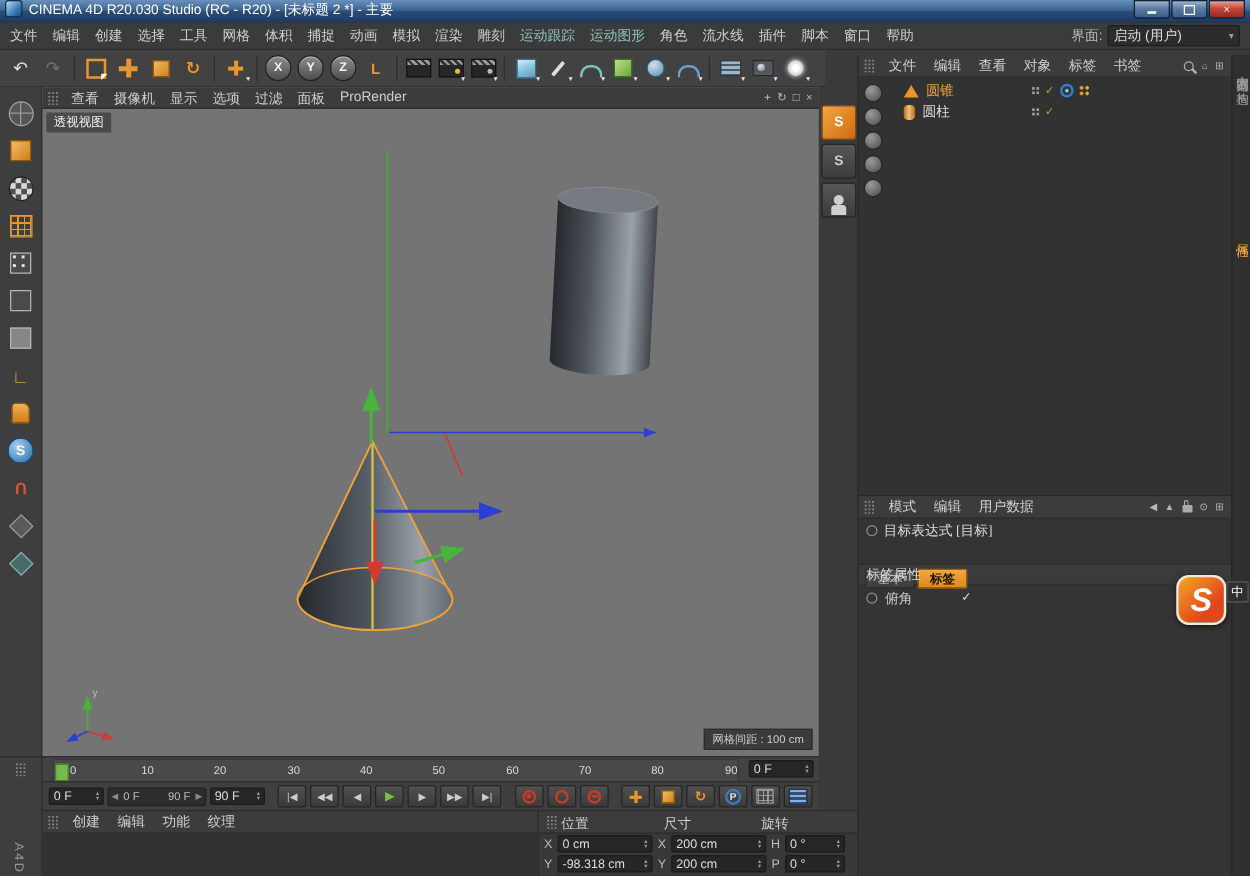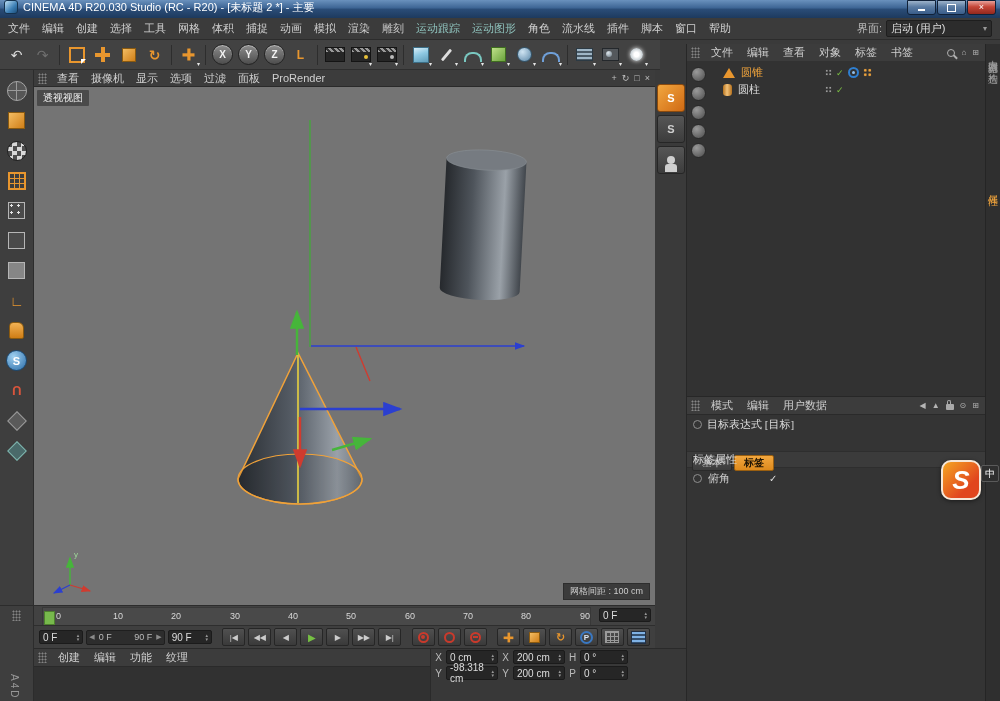--- a/index.html
+++ b/index.html
@@ -107,21 +107,21 @@
   .blstrip{left:0;top:605px;width:34px;height:96px;background:#3e3e3e;border-top:1px solid #2c2c2c;border-right:1px solid #2c2c2c;box-sizing:border-box;}
   .brand{position:absolute;left:9px;bottom:2px;writing-mode:vertical-rl;color:#979797;font-size:10px;letter-spacing:2px;}
   .panel-hd{height:17px;background:#3c3c3c;border-bottom:1px solid #2a2a2a;display:flex;align-items:center;font-size:11px;}
   .panel-hd>span{padding:2px 7px;color:#cfcfcf;}
   .matpanel{left:34px;top:648px;width:396px;height:53px;background:#313131;border-top:1px solid #2a2a2a;box-sizing:border-box;}
   .coordpanel{left:430px;top:648px;width:256px;height:53px;background:#383838;border-top:1px solid #2a2a2a;border-left:1px solid #2a2a2a;box-sizing:border-box;}
   .coordhead{height:17px;background:#3c3c3c;border-bottom:1px solid #2a2a2a;position:relative;}
   .coordhead span{position:absolute;top:2px;color:#cfcfcf;}
   .crow{display:flex;align-items:center;gap:3px;padding:1px 3px;}
   .clabel{width:9px;text-align:center;color:#bbb;font-size:10px;flex:none;}
-  .cfield{width:52px;flex:none;}
+  .cfield{width:76px;flex:none;}
   .cfield.rot{width:48px;}
   
   .dock{left:686px;top:44px;width:299px;height:657px;background:#343434;border-left:1px solid #272727;box-sizing:border-box;}
   .om{position:absolute;left:0;top:0;width:100%;height:352px;}
   .ombody{position:absolute;left:0;top:17px;right:0;bottom:0;background:#323232;}
   .omorb{width:13px;height:13px;border-radius:50%;background:radial-gradient(circle at 35% 30%,#9a9a9a,#4b4b4b);border:1px solid #2a2a2a;margin:4px auto;}
   .omstrip{position:absolute;left:2px;top:2px;width:18px;}
   .omrows{position:absolute;left:22px;top:3px;right:3px;}
   .omrow{height:17px;display:flex;align-items:center;position:relative;padding-left:14px;}
   .cone-ic{width:0;height:0;border-left:6px solid transparent;border-right:6px solid transparent;border-bottom:10px solid #e8962e;}
@@ -557,20 +557,26 @@
     <div class="panel-hd">
       <div class="hdl"></div>
       <span>创建</span>
       <span>编辑</span>
       <span>功能</span>
       <span>纹理</span>
     </div>
   </div>
 
   <div class="abs coordpanel">
+    <div class="coordhead">
+      <div class="hdl" style="position:absolute;left:2px;top:3px"></div>
+      <span style="left:18px">位置</span>
+      <span style="left:100px">尺寸</span>
+      <span style="left:178px">旋转</span>
+    </div>
     <div class="crow">
       <span class="clabel">X</span>
       <div class="field cfield">
           <span>0 cm</span>
           <div class="stepcol">
             <span>▴</span>
             <span>▾</span>
           </div>
         </div>
       <span class="clabel">X</span>

